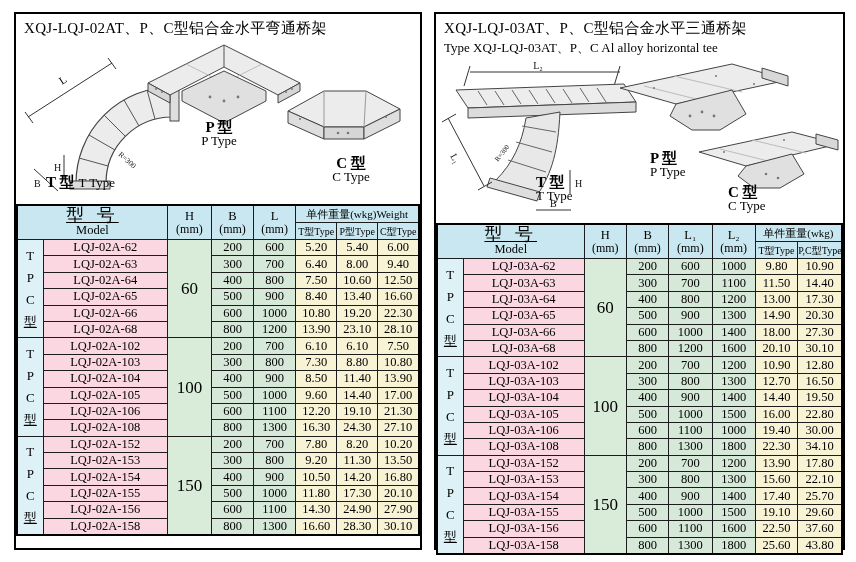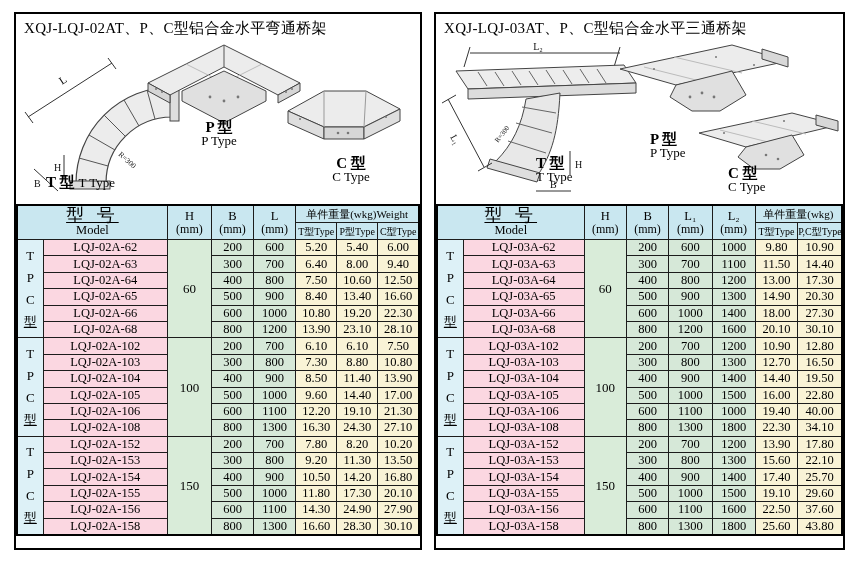--- a/index.html
+++ b/index.html
@@ -21,21 +21,21 @@
   th,td{border:1px solid #1c1c1c;text-align:center;vertical-align:middle;padding:0;overflow:hidden;white-space:nowrap;font-size:12.5px;line-height:13px;}
   thead th{background:#c9e7f0;font-weight:normal;height:16px;}
   .model-hdr .cn{font-size:18px;letter-spacing:4px;}
   .wt-title{font-size:11px;}
   .wt-sub{font-size:10px;}
   .mm{font-size:12px;}
   td{height:15.4px;}
   td.tpc{background:#ddf1f7;font-size:13px;line-height:22px;vertical-align:middle;}
   td.model{background:#fbd7e1;}
   td.dim{background:#d6e8d8;}
-  td.hval{background:#d9ecd9;font-size:13px;margin-left:7px;}
+  td.hval{background:#d9ecd9;font-size:17px;margin-left:7px;}
   td.wt{background:#f9f3d6;}
   .u{text-decoration:underline;}
 </style>
 </head>
 <body>
 
 <div class="panel" id="panel-0">
   <div class="title">XQJ-LQJ-02AT、P、C型铝合金水平弯通桥架</div>
 
   <div class="drawings">
@@ -295,20 +295,21 @@
             <td class="wt">28.30</td>
             <td class="wt">30.10</td>
           </tr>
         </tbody>
       </table>
   </div>
 </div>
 
 <div class="panel" id="panel-1">
   <div class="title">XQJ-LQJ-03AT、P、C型铝合金水平三通桥架</div>
+  <div class="subtitle">Type XQJ-LQJ-03AT、P、C Al alloy horizontal tee</div>
 
   <div class="drawings">
 
     <svg style="left:2px;top:2px" width="212" height="158" viewBox="0 0 212 158">
       <line x1="32" y1="12" x2="182" y2="12" stroke="#333"></line>
       <line x1="32" y1="6" x2="26" y2="26" stroke="#333"></line>
       <line x1="182" y1="6" x2="176" y2="26" stroke="#333"></line>
       <text x="100" y="9" font-size="10" text-anchor="middle">L₂</text>
       <polygon points="18,30 186,24 198,42 30,48" fill="#ededed" stroke="#444"></polygon>
       <line x1="40" y1="31" x2="49" y2="45" stroke="#666"></line>
@@ -495,21 +496,21 @@
             <td class="dim">1500</td>
             <td class="wt">16.00</td>
             <td class="wt">22.80</td>
           </tr>
           <tr>
             <td class="model">LQJ-03A-106</td>
             <td class="dim">600</td>
             <td class="dim">1100</td>
             <td class="dim">1000</td>
             <td class="wt">19.40</td>
-            <td class="wt">40.00</td>
+            <td class="wt">30.00</td>
           </tr>
           <tr>
             <td class="model">LQJ-03A-108</td>
             <td class="dim">800</td>
             <td class="dim">1300</td>
             <td class="dim">1800</td>
             <td class="wt">22.30</td>
             <td class="wt">34.10</td>
           </tr>
           <tr>

